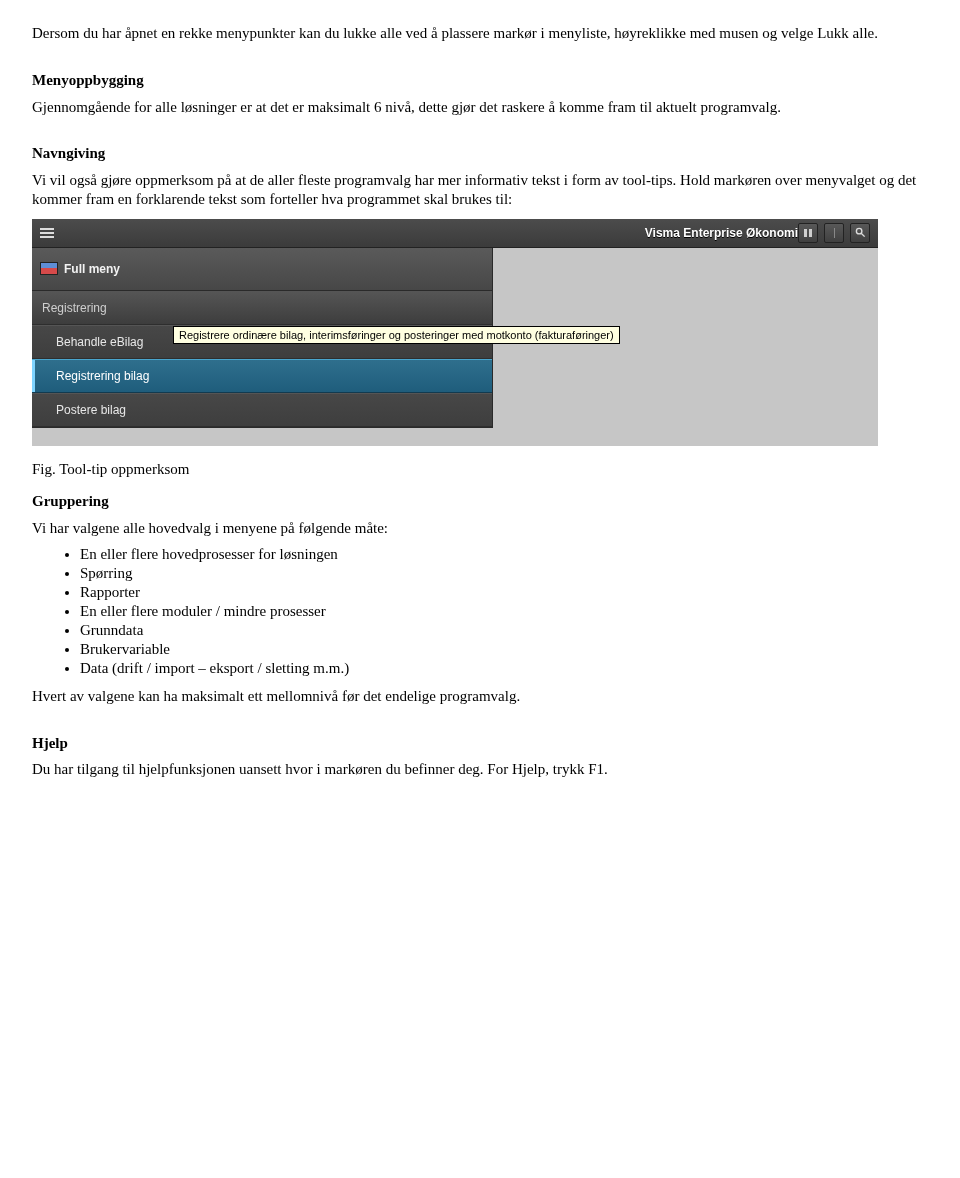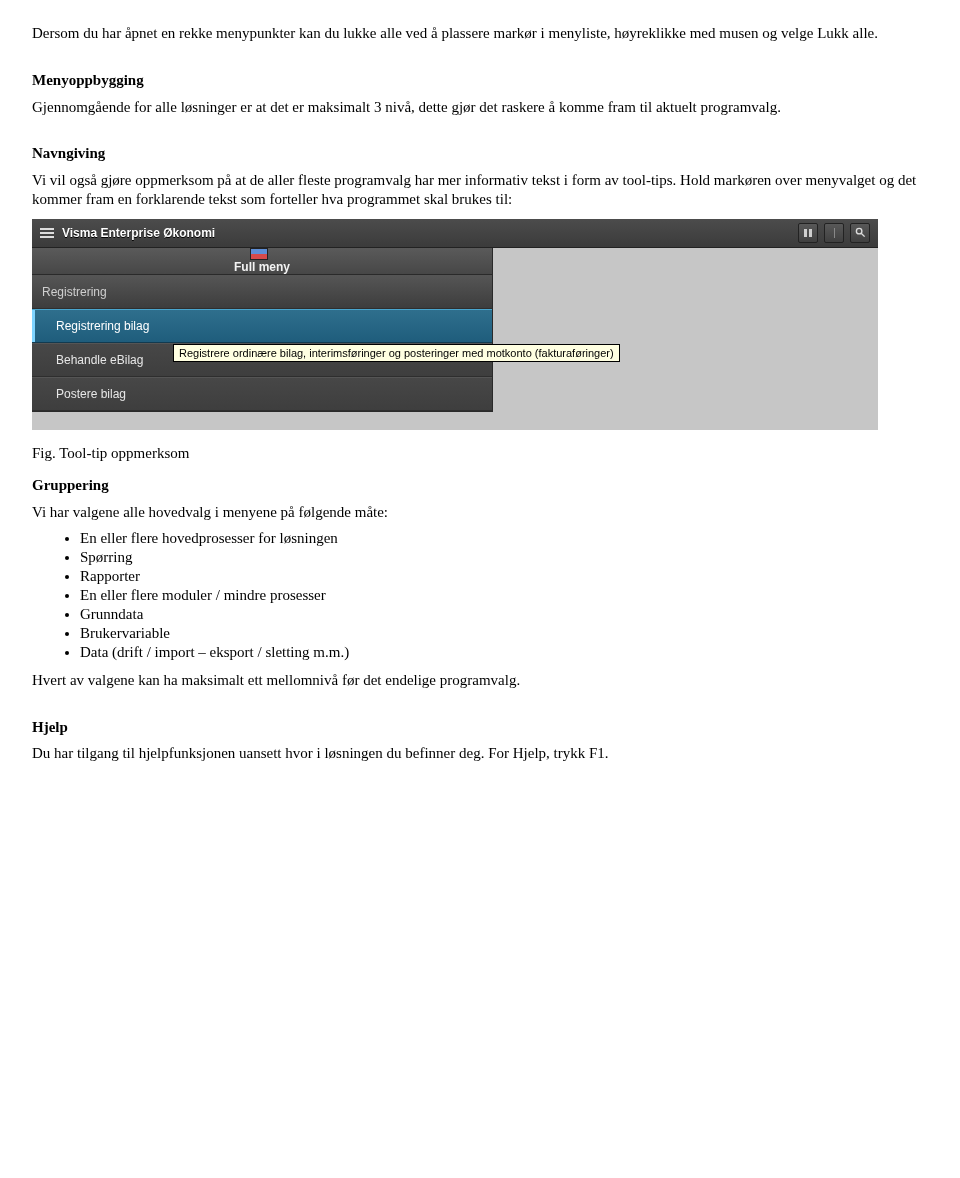--- a/index.html
+++ b/index.html
@@ -45,20 +45,21 @@
     display: block;
     height: 2px;
     background: #ddd;
     margin: 2px 0;
   }
   .app-title {
     font-weight: bold;
     color: #fff;
     text-shadow: 0 1px 0 #000;
     flex: 1;
+    text-align: right;
   }
   .titlebar-icons {
     display: flex;
     gap: 6px;
   }
   .tb-btn {
     width: 18px;
     height: 18px;
     background: linear-gradient(#585858,#404040);
     border: 1px solid #222;
@@ -79,24 +80,23 @@
   .panel {
     width: 460px;
     background: linear-gradient(#4a4a4a,#3d3d3d);
     border-right: 1px solid #2a2a2a;
     border-bottom: 1px solid #2a2a2a;
   }
   .full-row {
     display: flex;
     align-items: center;
     height: 26px;
-    padding: 0 8px;
+    padding: 8px 8px;
     background: linear-gradient(#5a5a5a,#474747);
     border-bottom: 1px solid #2a2a2a;
-    flex-direction: column;
   }
   .full-row .flag {
     width: 16px; height: 11px;
     background: linear-gradient(to bottom,#5e8ed6 0 50%,#d64a4a 50% 100%);
     border:1px solid #222;
     margin-right:6px;
   }
   .full-row .lbl { font-weight:bold; color:#f2f2f2; }
 
   .item {
@@ -139,21 +139,21 @@
     font-family: Tahoma, Verdana, sans-serif;
   }
   .rel { position: relative; }
 </style>
 </head>
 <body>
 
 <p>Dersom du har åpnet en rekke menypunkter kan du lukke alle ved å plassere markør i menyliste, høyreklikke med musen og velge Lukk alle.</p>
 
 <p class="section-gap bold">Menyoppbygging</p>
-<p>Gjennomgående for alle løsninger er at det er maksimalt 3 nivå, dette gjør det raskere å komme fram til aktuelt programvalg.</p>
+<p>Gjennomgående for alle løsninger er at det er maksimalt 6 nivå, dette gjør det raskere å komme fram til aktuelt programvalg.</p>
 
 <p class="section-gap bold">Navngiving</p>
 <p>Vi vil også gjøre oppmerksom på at de aller fleste programvalg har mer informativ tekst i form av tool-tips. Hold markøren over menyvalget og det kommer fram en forklarende tekst som forteller hva programmet skal brukes til:</p>
 
 <div class="app">
   <div class="app-titlebar">
     <span class="hamburger">
         <span></span>
         <span></span>
         <span></span>
@@ -180,26 +180,26 @@
 
   <div class="panel">
     <div class="full-row">
       <span class="flag"></span>
       <span class="lbl">Full meny</span>
     </div>
     <div class="item expand">
       <span>Registrering</span>
     </div>
     <div class="indent">
-      <div class="item selected">
-        <span>Registrering bilag</span>
-      </div>
       <div class="item rel">
         <span>Behandle eBilag</span>
         <span class="tooltip">Registrere ordinære bilag, interimsføringer og posteringer med motkonto (fakturaføringer)</span>
+      </div>
+      <div class="item selected">
+        <span>Registrering bilag</span>
       </div>
       <div class="item">
         <span>Postere bilag</span>
       </div>
     </div>
   </div>
 </div>
 
 <p>Fig. Tool-tip oppmerksom</p>
 
@@ -210,13 +210,13 @@
   <li>Spørring</li>
   <li>Rapporter</li>
   <li>En eller flere moduler / mindre prosesser</li>
   <li>Grunndata</li>
   <li>Brukervariable</li>
   <li>Data (drift / import – eksport / sletting m.m.)</li>
 </ul>
 <p>Hvert av valgene kan ha maksimalt ett mellomnivå før det endelige programvalg.</p>
 
 <p class="section-gap bold">Hjelp</p>
-<p>Du har tilgang til hjelpfunksjonen uansett hvor i løsningen du befinner deg. For Hjelp, trykk F1.</p>
+<p>Du har tilgang til hjelpfunksjonen uansett hvor i markøren du befinner deg. For Hjelp, trykk F1.</p>
 
 </body></html>

